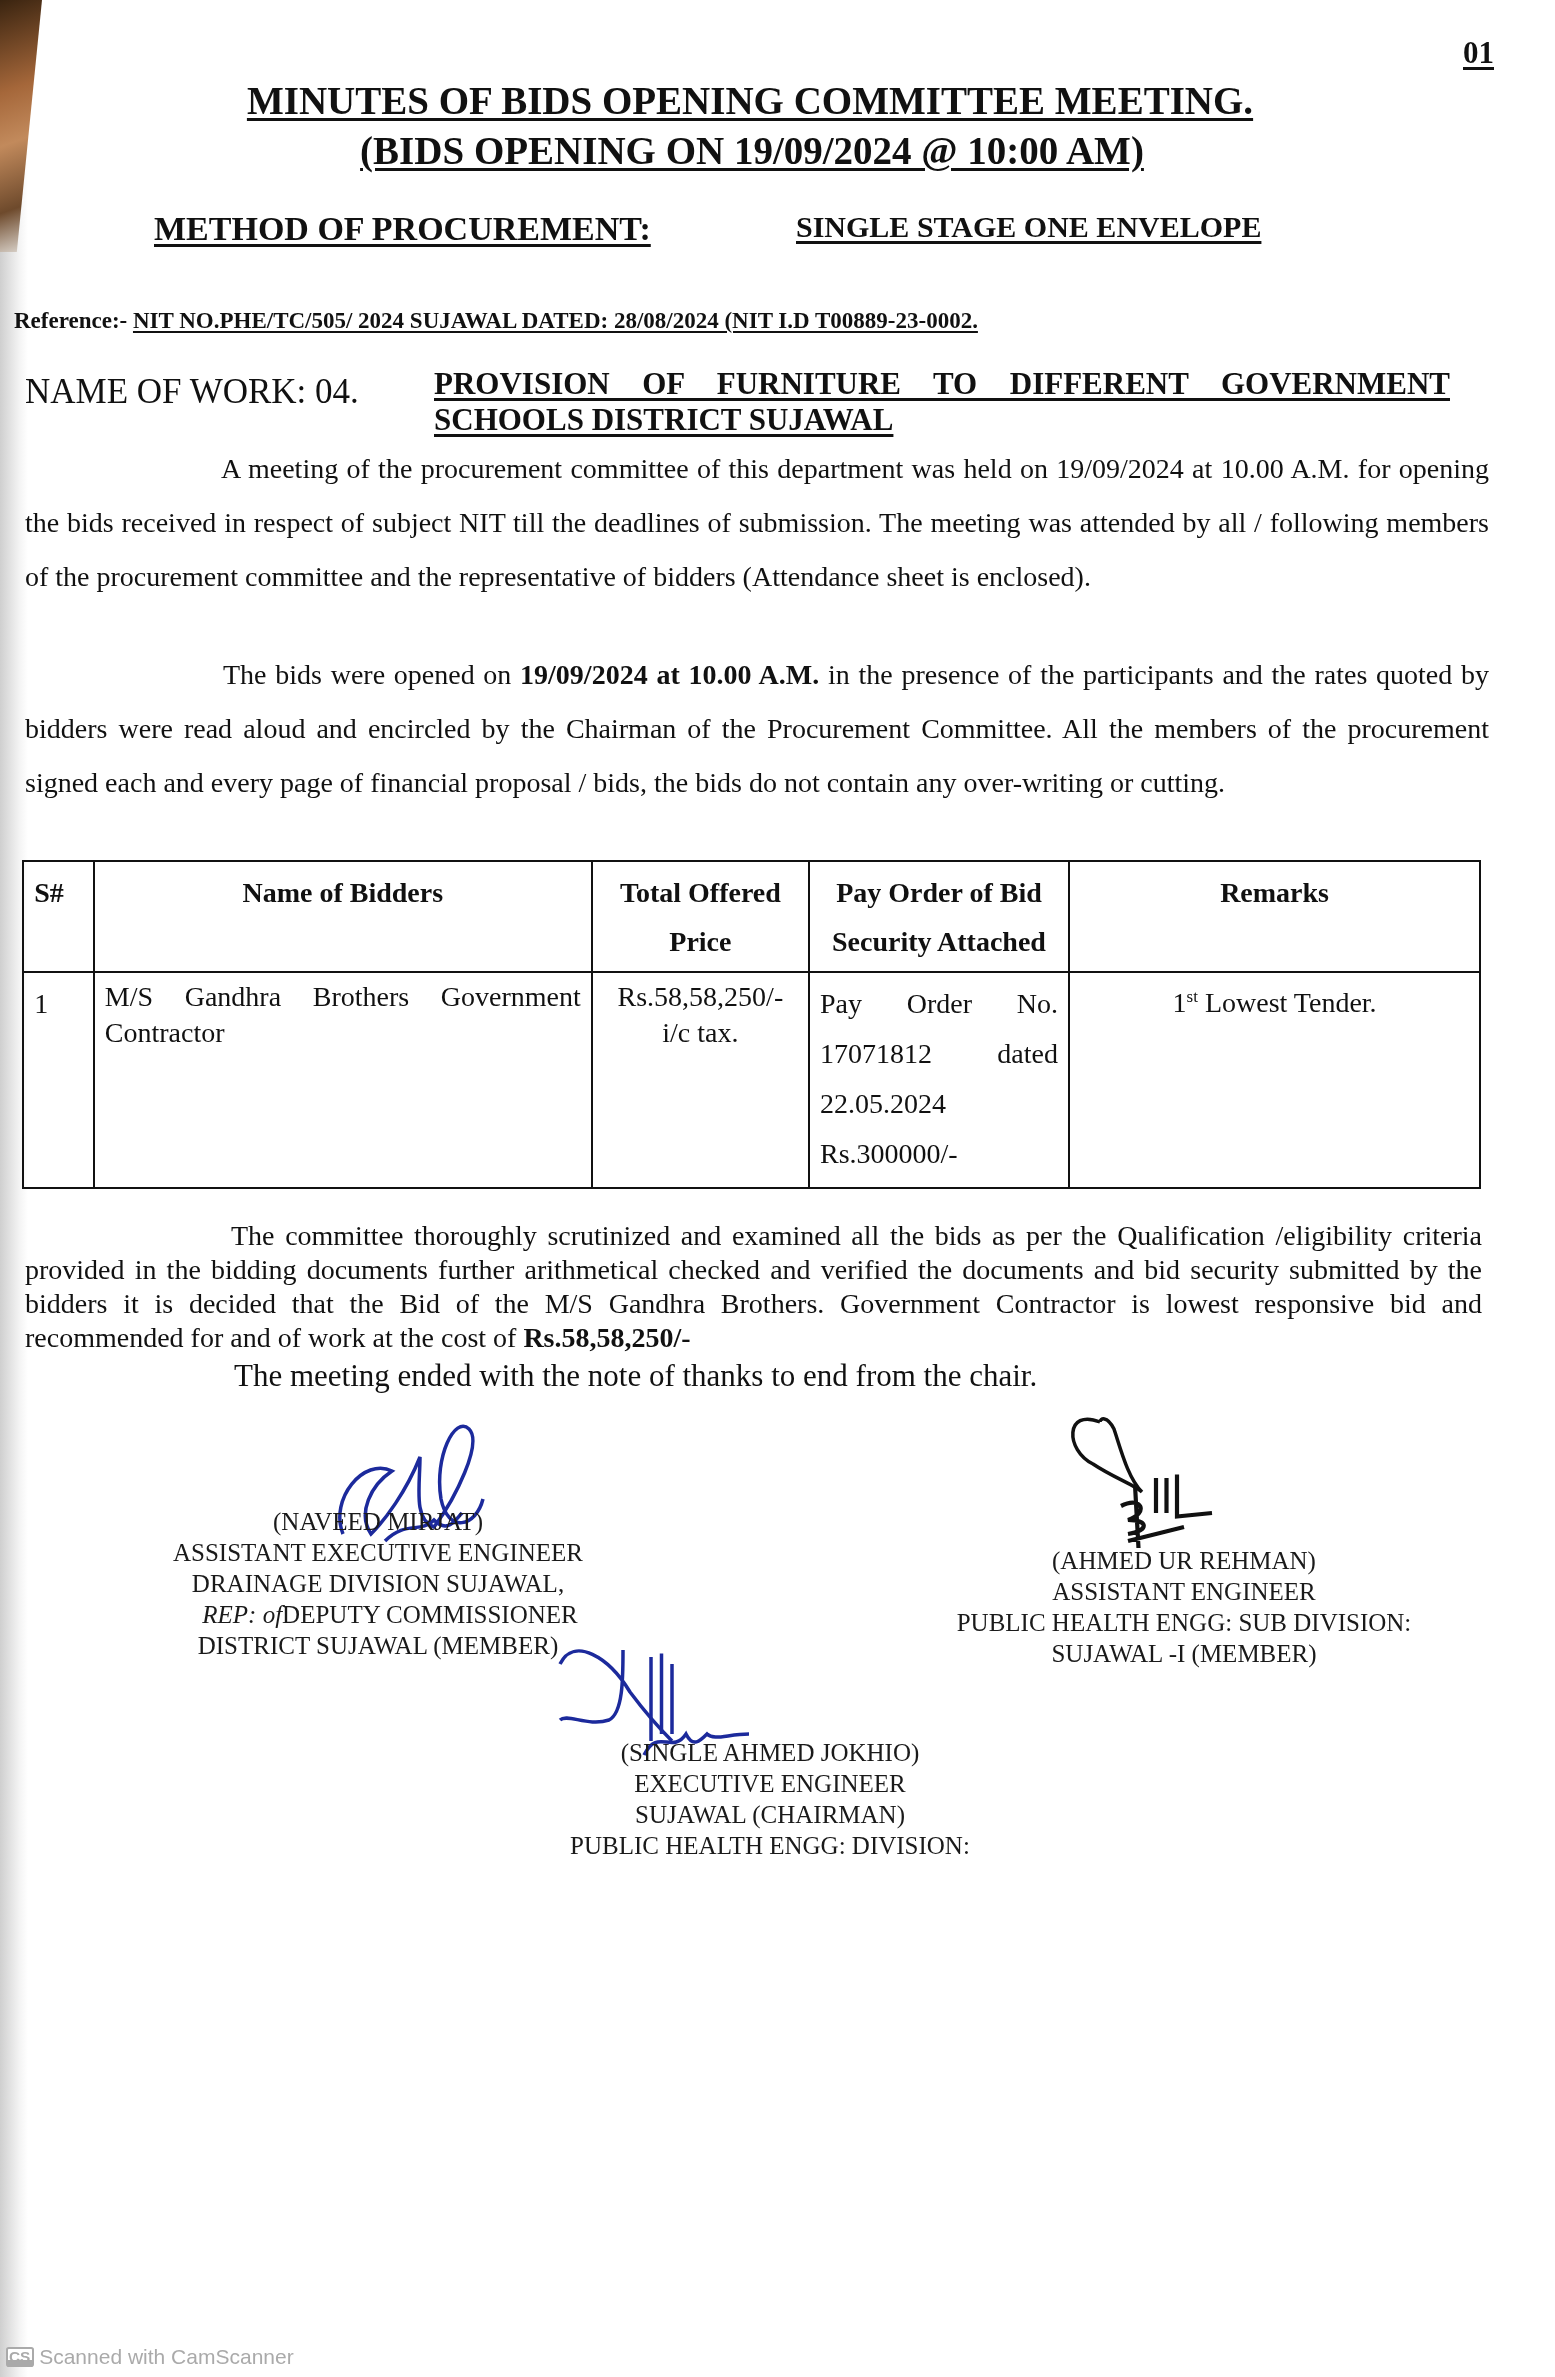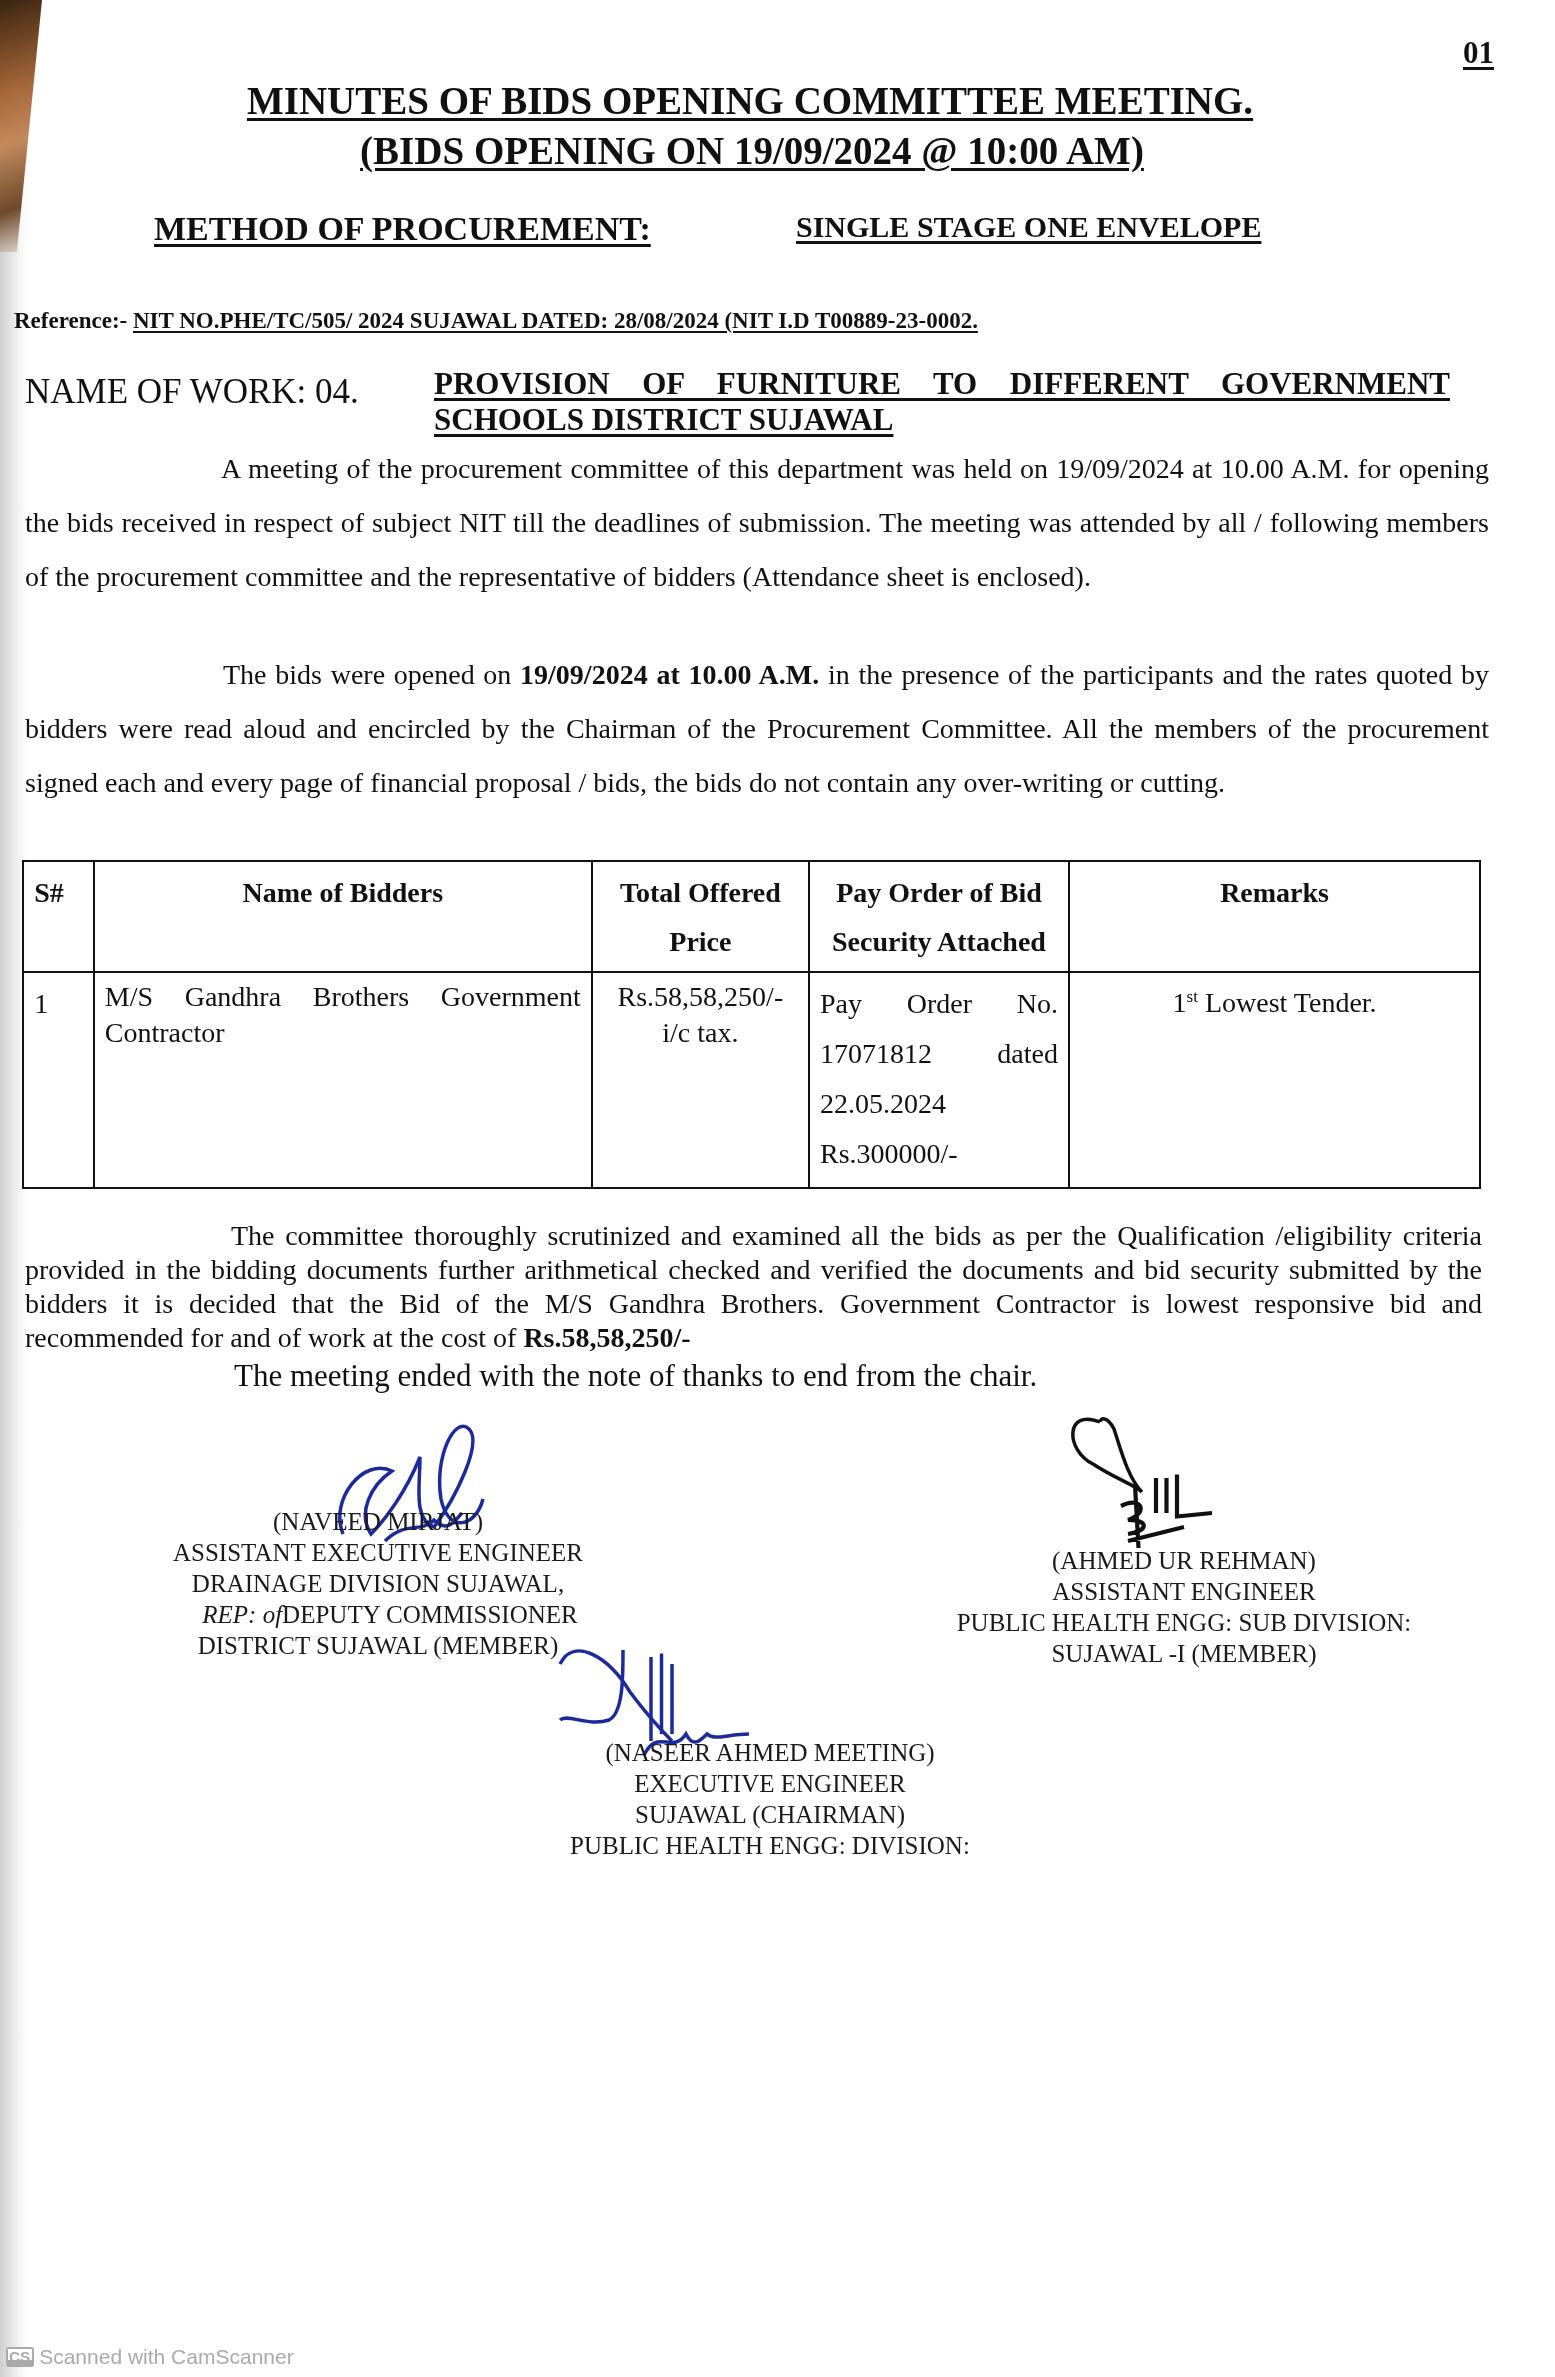--- a/index.html
+++ b/index.html
@@ -149,21 +149,21 @@
   <div>ASSISTANT ENGINEER</div>
   <div>PUBLIC HEALTH ENGG: SUB DIVISION:</div>
   <div>SUJAWAL -I (MEMBER)</div>
 </div>
 
 <svg class="signature" style="left:546px; top:1636px;" width="210" height="133" viewBox="0 0 300 190">
   <path d="M20 40 C40 0 90 30 120 80 C150 120 170 140 180 150 M110 20 C110 60 110 110 90 120 C60 130 30 110 20 120" fill="none" stroke="#1c2a9c" stroke-width="5"></path>
   <path d="M150 30 L150 150 M165 25 L165 140 M180 40 L180 140 M140 170 C160 130 180 170 200 140 C210 160 220 150 230 140 C240 150 260 140 290 140" fill="none" stroke="#1c2a9c" stroke-width="5"></path>
 </svg>
 <div class="sig-block sig-center">
-  <div class="nm">(NASEER AHMED MEETING)</div>
+  <div class="nm">(SINGLE AHMED JOKHIO)</div>
   <div>EXECUTIVE ENGINEER</div>
   <div>SUJAWAL (CHAIRMAN)</div>
   <div>PUBLIC HEALTH ENGG: DIVISION:</div>
 </div>
 
 <div class="abs cs-footer">
   <span class="cs-logo">CS</span>
   <span>Scanned with CamScanner</span>
 </div>
 

